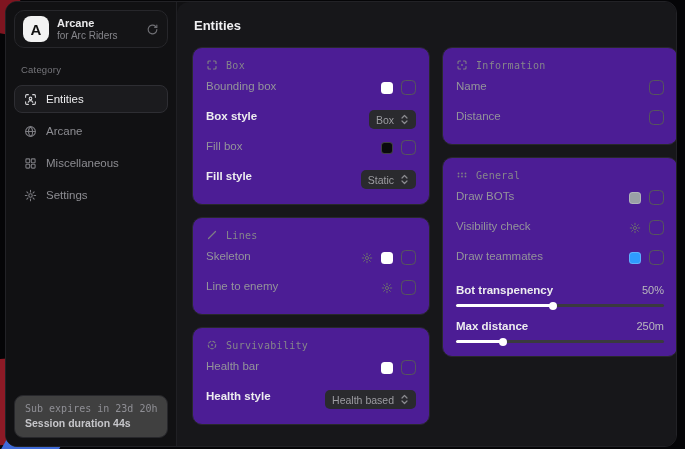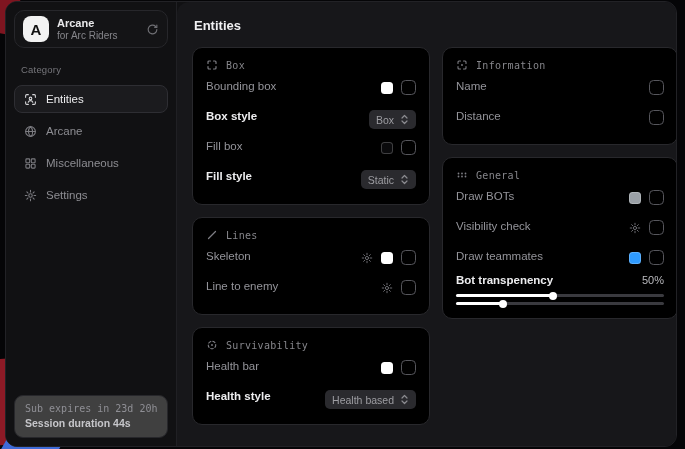--- a/index.html
+++ b/index.html
@@ -51,38 +51,38 @@
   .side-footer .l2 { font-size:10.5px; font-weight:bold; color:#c6c6ca; }
 
   
   .main { flex:1; background:#17171a; padding:13px 14px 14px 15px; border-top-left-radius:12px; }
   .page-title { font-size:13px; font-weight:bold; color:#f0f0f2; margin:3px 0 0 2px; }
   .columns { display:flex; gap:12px; margin-top:14px; align-items:flex-start; }
   .col { display:flex; flex-direction:column; gap:12px; }
   .col-left { width:238px; }
   .col-right { width:236px; }
 
-  .card { background:#000000; border:1px solid #28282c; border-radius:10px; padding:11px 13px 13px; }
+  .card { background:#4c1d95; border:1px solid #28282c; border-radius:10px; padding:11px 13px 13px; }
   .card-header { display:flex; align-items:center; gap:8px;
     font-family:"DejaVu Sans Mono", monospace; font-size:10px; color:#86868b; letter-spacing:.3px; }
   .card-header .cicon { display:flex; color:#7e7e84; }
 
   .row { display:flex; align-items:flex-start; justify-content:space-between; height:21px; margin-top:9px; }
   .lbl { font-size:11.5px; color:#94949a; }
   .lbl.strong { color:#ededef; font-weight:bold; }
   .ctrls { display:flex; align-items:center; gap:8px; }
   .gear { display:flex; color:#6b6b70; }
   .swatch { width:12px; height:12px; border-radius:3.5px; border:1px solid rgba(255,255,255,.22); }
   .checkbox { width:15px; height:15px; border:1.6px solid #56565c; border-radius:4.5px; background:transparent; }
 
   .select { display:flex; align-items:center; gap:6px; background:#2a2a2e; border-radius:5px;
     height:19px; padding:0 7px; font-size:10.5px; color:#9d9da2; }
   .select .updown { display:flex; color:#8b8b90; }
 
-  .slider-group { margin-top:0; }
+  .slider-group { margin-top:10px; }
   .slider-head { display:flex; justify-content:space-between; align-items:center; height:18px; }
   .slider-value { font-size:11px; color:#b9b9bd; }
   .track { position:relative; height:3px; background:#3a3a3f; border-radius:2px; margin-top:5px; }
   .track .fill { position:absolute; left:0; top:0; height:100%; background:#fff; border-radius:2px; }
   .track .thumb { position:absolute; top:50%; width:8px; height:8px; background:#fff; border-radius:50%; transform:translate(-3px,-50%); }
 
   svg { display:block; }
 </style>
 </head>
 <body>
@@ -369,20 +369,24 @@
               <span class="lbl strong">Bot transpenency</span>
               <span class="slider-value">50%</span>
             </div>
             <div class="track">
               <div class="fill" style="width: 46%;"></div>
               <div class="thumb" style="left: 46%;"></div>
             </div>
           </div>
 
           <div class="slider-group">
+            <div class="slider-head">
+              <span class="lbl strong">Max distance</span>
+              <span class="slider-value">250m</span>
+            </div>
             <div class="track">
               <div class="fill" style="width: 22%;"></div>
               <div class="thumb" style="left: 22%;"></div>
             </div>
           </div>
         </div>
 
       </div>
     </div>
   </div>

